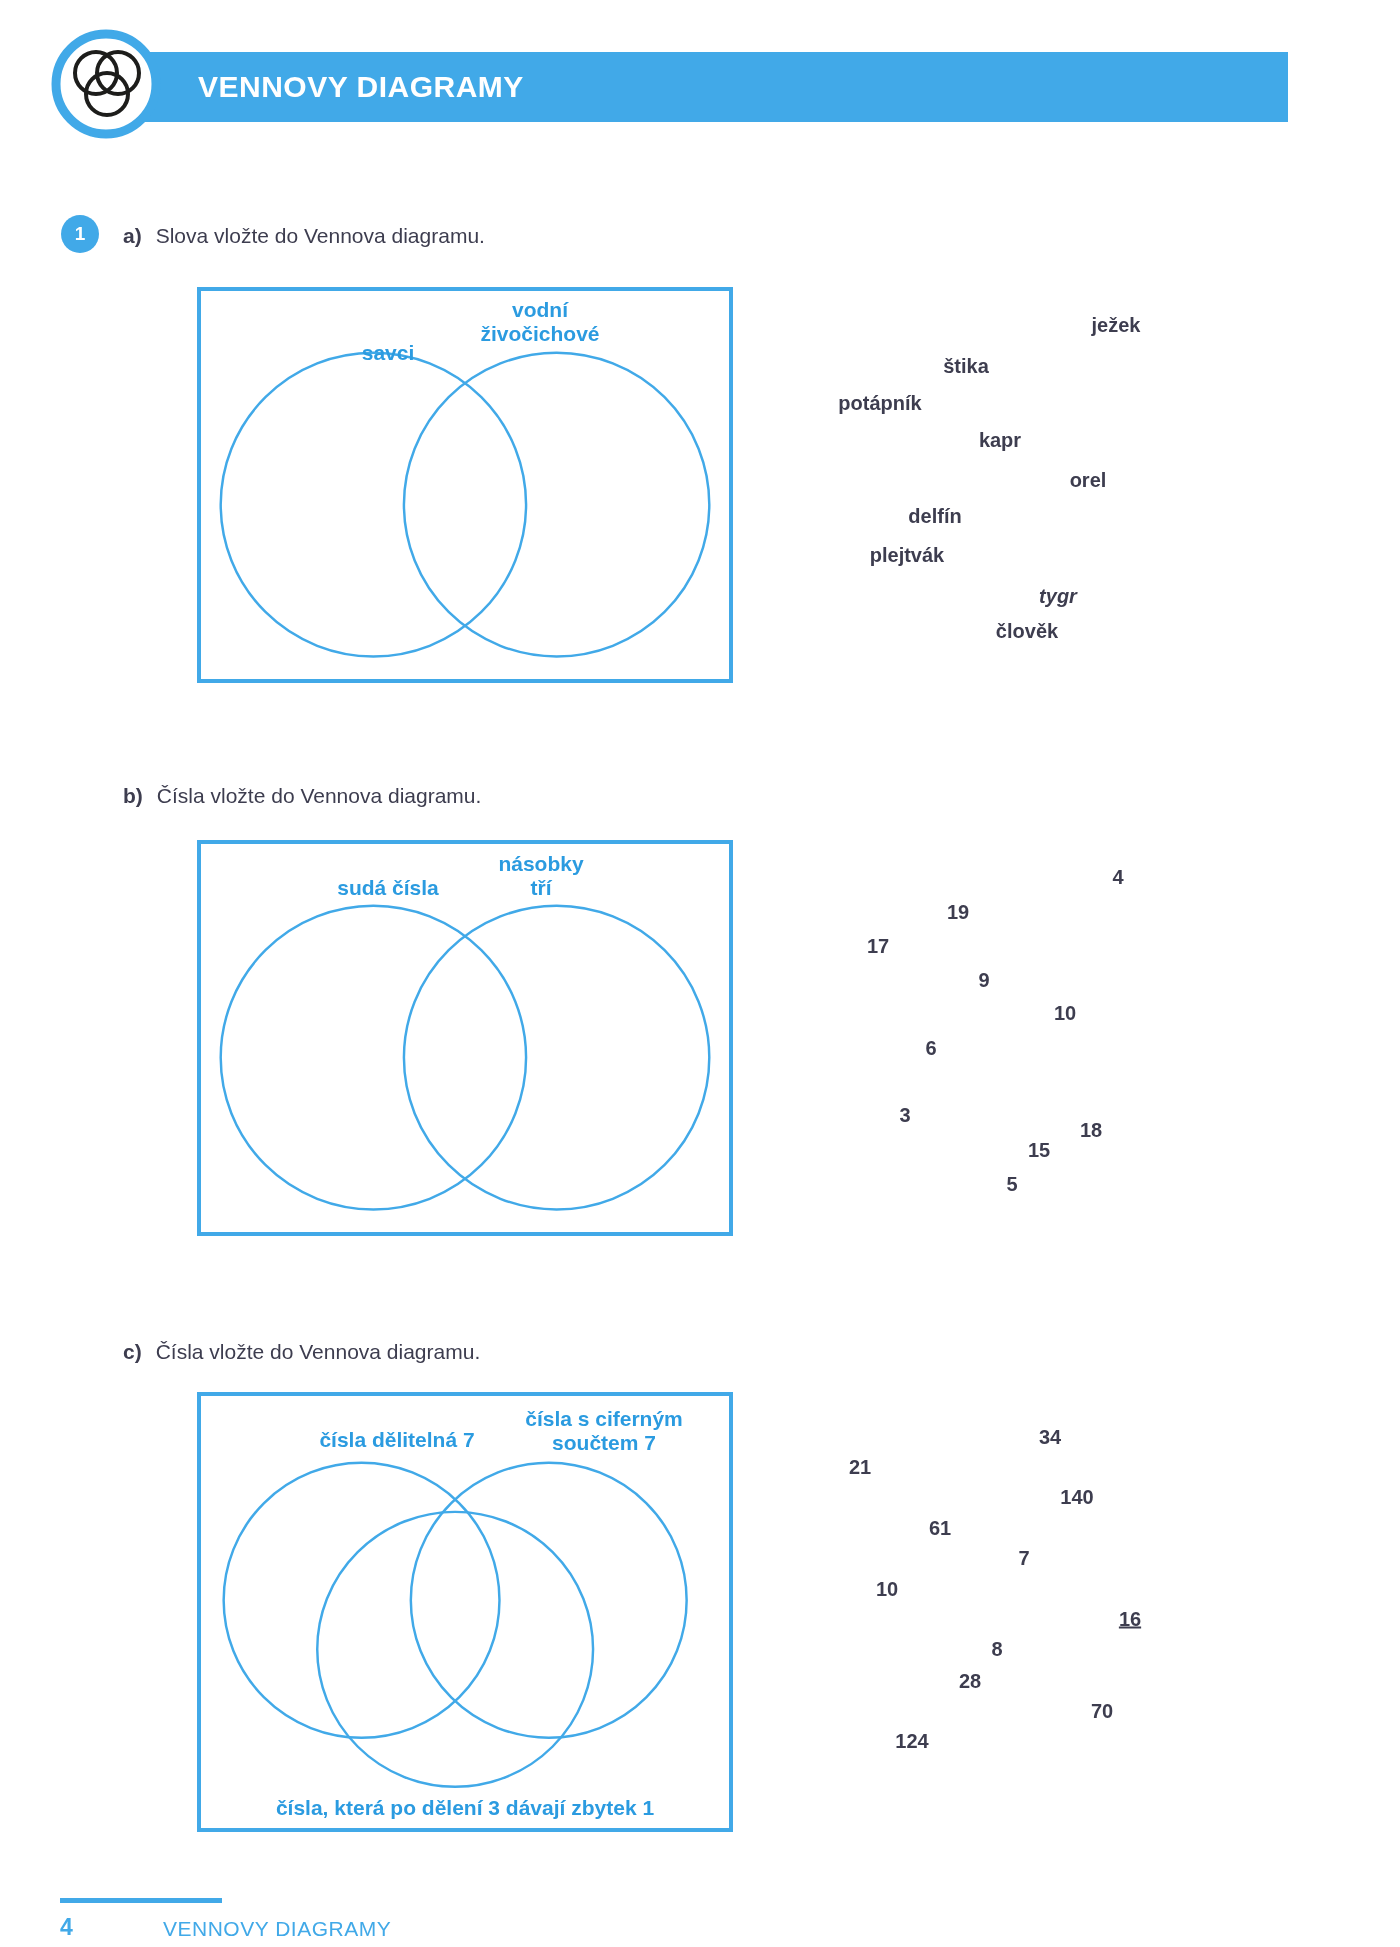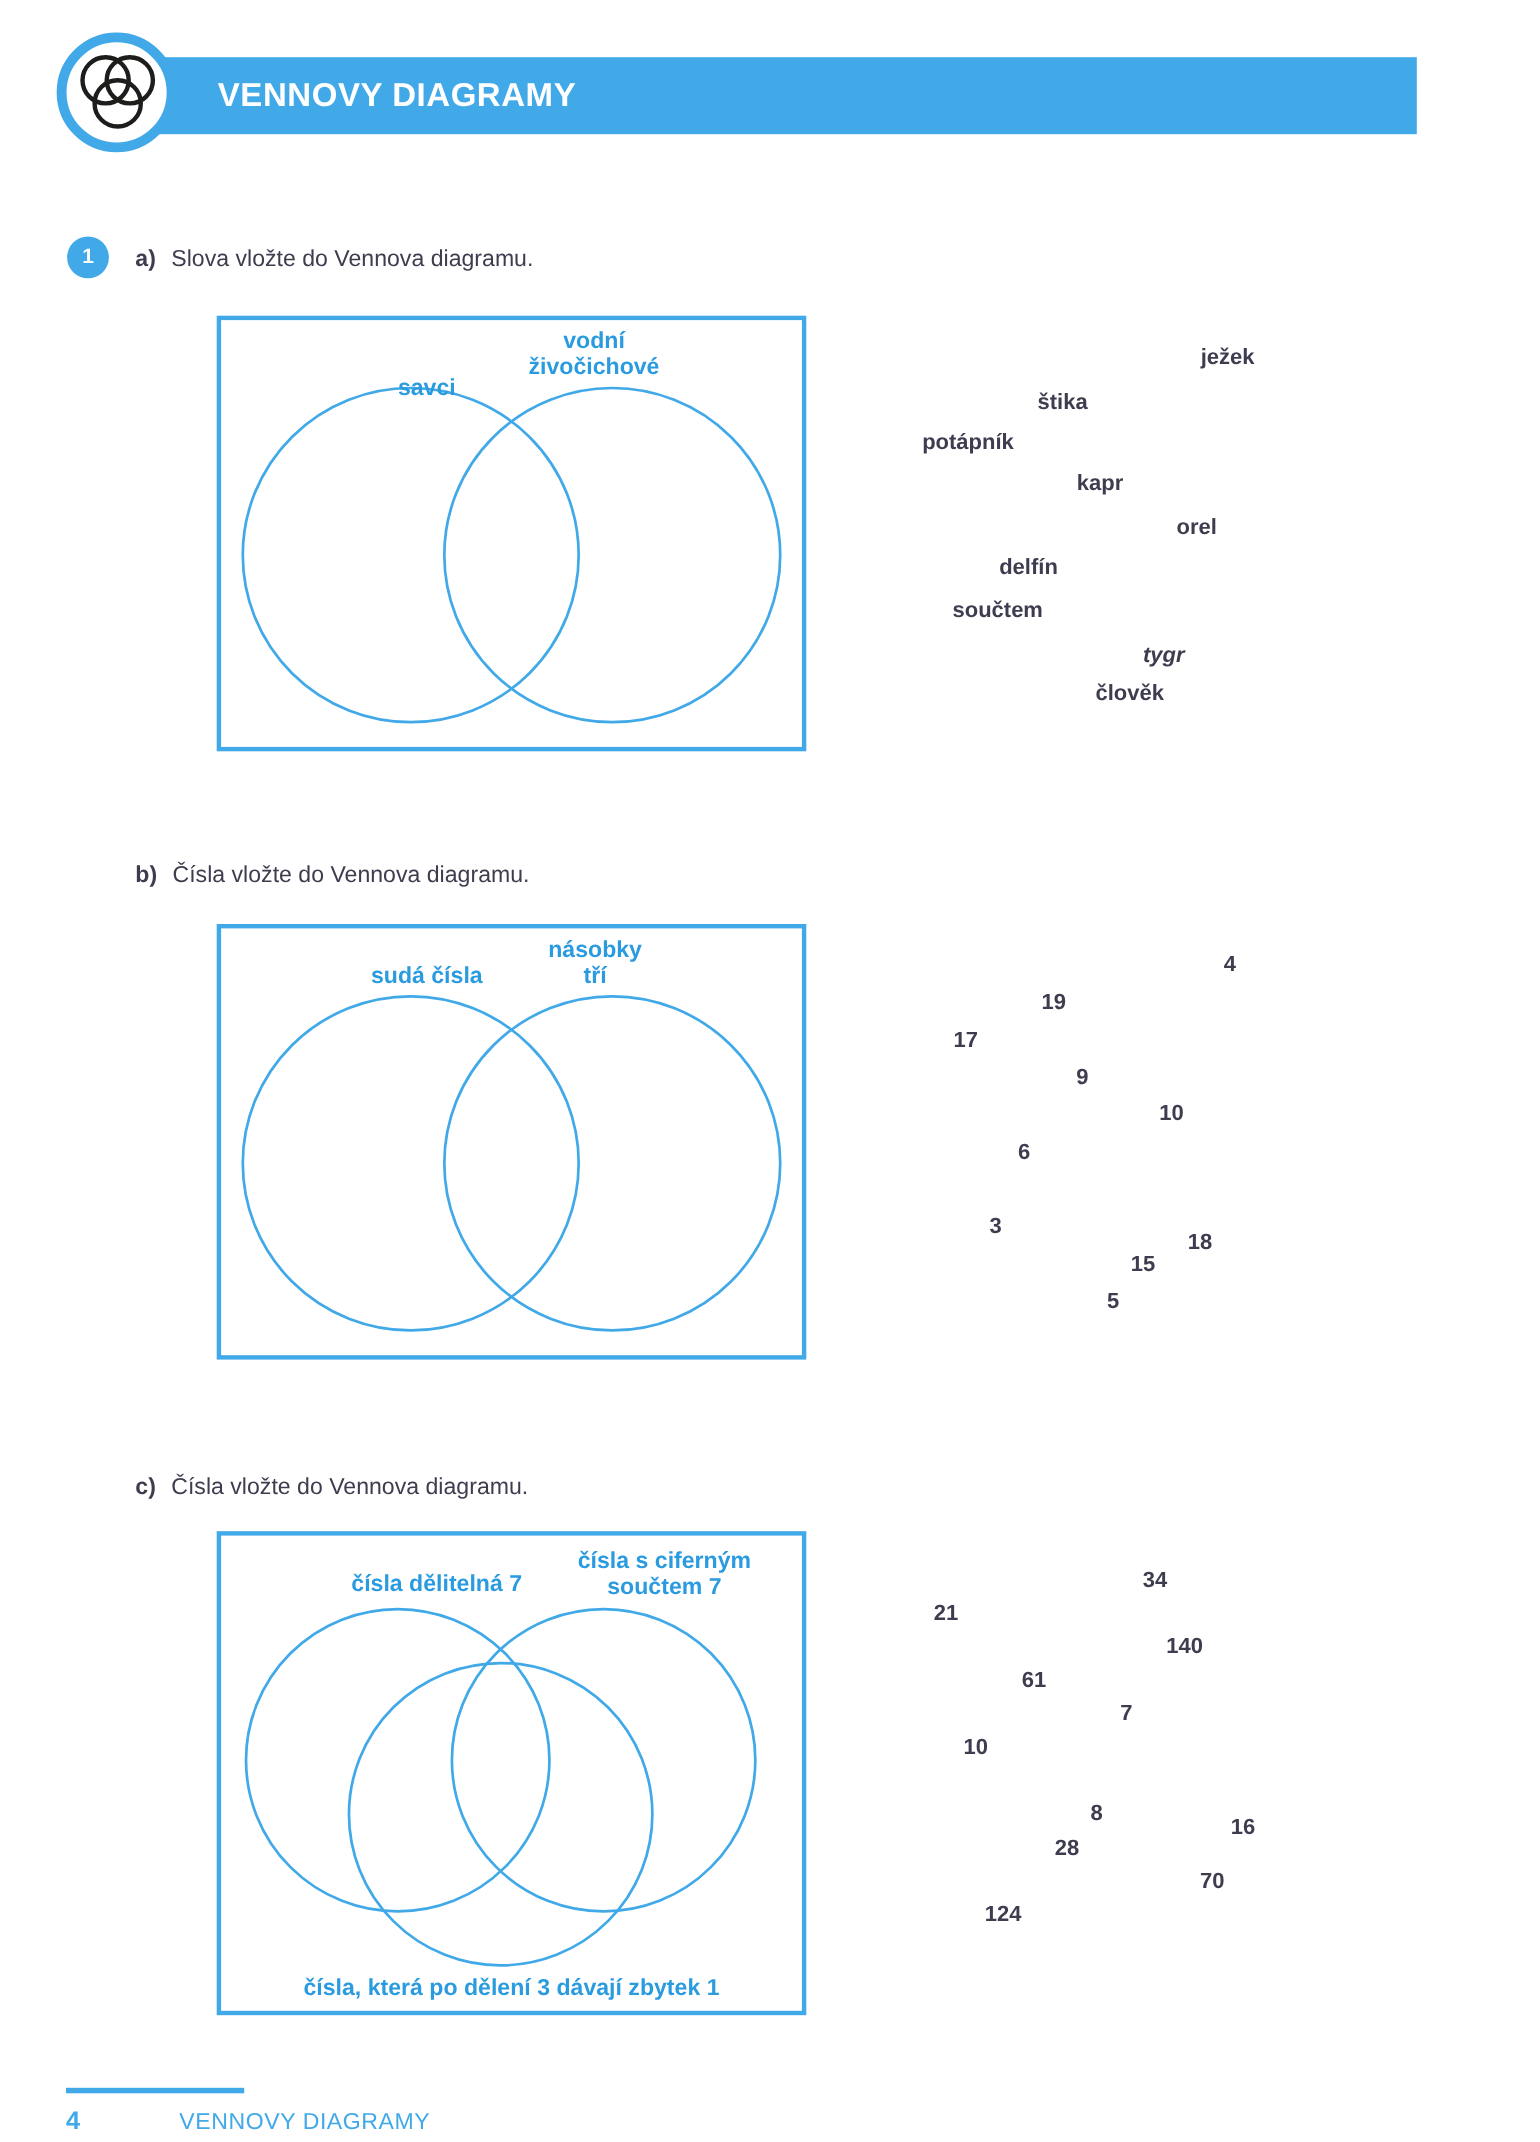--- a/index.html
+++ b/index.html
@@ -108,21 +108,21 @@
 
   <div id="overlay">
       <div class="set-label" style="left: 388px; top: 333px; margin-top: 20px;">savci</div>
       <div class="set-label" style="left: 540px; top: 322px;">vodní<br>živočichové</div>
       <span class="scatter-item" style="left: 1116px; top: 325px;">ježek</span>
       <span class="scatter-item" style="left: 966px; top: 366px;">štika</span>
       <span class="scatter-item" style="left: 880px; top: 403px;">potápník</span>
       <span class="scatter-item" style="left: 1000px; top: 440px;">kapr</span>
       <span class="scatter-item" style="left: 1088px; top: 480px;">orel</span>
       <span class="scatter-item" style="left: 935px; top: 516px;">delfín</span>
-      <span class="scatter-item" style="left: 907px; top: 555px;">součtem</span>
+      <span class="scatter-item" style="left: 907px; top: 555px;">plejtvák</span>
       <span class="scatter-item" style="left: 1058px; top: 596px; font-style: italic;">tygr</span>
       <span class="scatter-item" style="left: 1027px; top: 631px;">člověk</span>
       <div class="set-label" style="left: 388px; top: 888px;">sudá čísla</div>
       <div class="set-label" style="left: 541px; top: 876px;">násobky<br>tří</div>
       <span class="scatter-item" style="left: 1118px; top: 877px;">4</span>
       <span class="scatter-item" style="left: 958px; top: 912px;">19</span>
       <span class="scatter-item" style="left: 878px; top: 946px;">17</span>
       <span class="scatter-item" style="left: 984px; top: 980px;">9</span>
       <span class="scatter-item" style="left: 1065px; top: 1013px;">10</span>
       <span class="scatter-item" style="left: 931px; top: 1048px;">6</span>
@@ -132,21 +132,21 @@
       <span class="scatter-item" style="left: 1012px; top: 1184px;">5</span>
       <div class="set-label" style="left: 397px; top: 1440px;">čísla dělitelná 7</div>
       <div class="set-label" style="left: 604px; top: 1431px; text-align: center;">čísla s ciferným<br>součtem 7</div>
       <div class="set-label" style="left: 465px; top: 1808px;">čísla, která po dělení 3 dávají zbytek 1</div>
       <span class="scatter-item" style="left: 1050px; top: 1437px;">34</span>
       <span class="scatter-item" style="left: 860px; top: 1467px;">21</span>
       <span class="scatter-item" style="left: 1077px; top: 1497px;">140</span>
       <span class="scatter-item" style="left: 940px; top: 1528px;">61</span>
       <span class="scatter-item" style="left: 1024px; top: 1558px;">7</span>
       <span class="scatter-item" style="left: 887px; top: 1589px;">10</span>
-      <span class="scatter-item" style="left: 1130px; top: 1662px;">16</span>
+      <span class="scatter-item" style="left: 1130px; top: 1619px; text-decoration: underline;">16</span>
       <span class="scatter-item" style="left: 997px; top: 1649px;">8</span>
       <span class="scatter-item" style="left: 970px; top: 1681px;">28</span>
       <span class="scatter-item" style="left: 1102px; top: 1711px;">70</span>
       <span class="scatter-item" style="left: 912px; top: 1741px;">124</span>
     </div>
 
   <div class="footer-rule"></div>
   <div class="footer-page">4</div>
   <div class="footer-section">VENNOVY DIAGRAMY</div>
 

